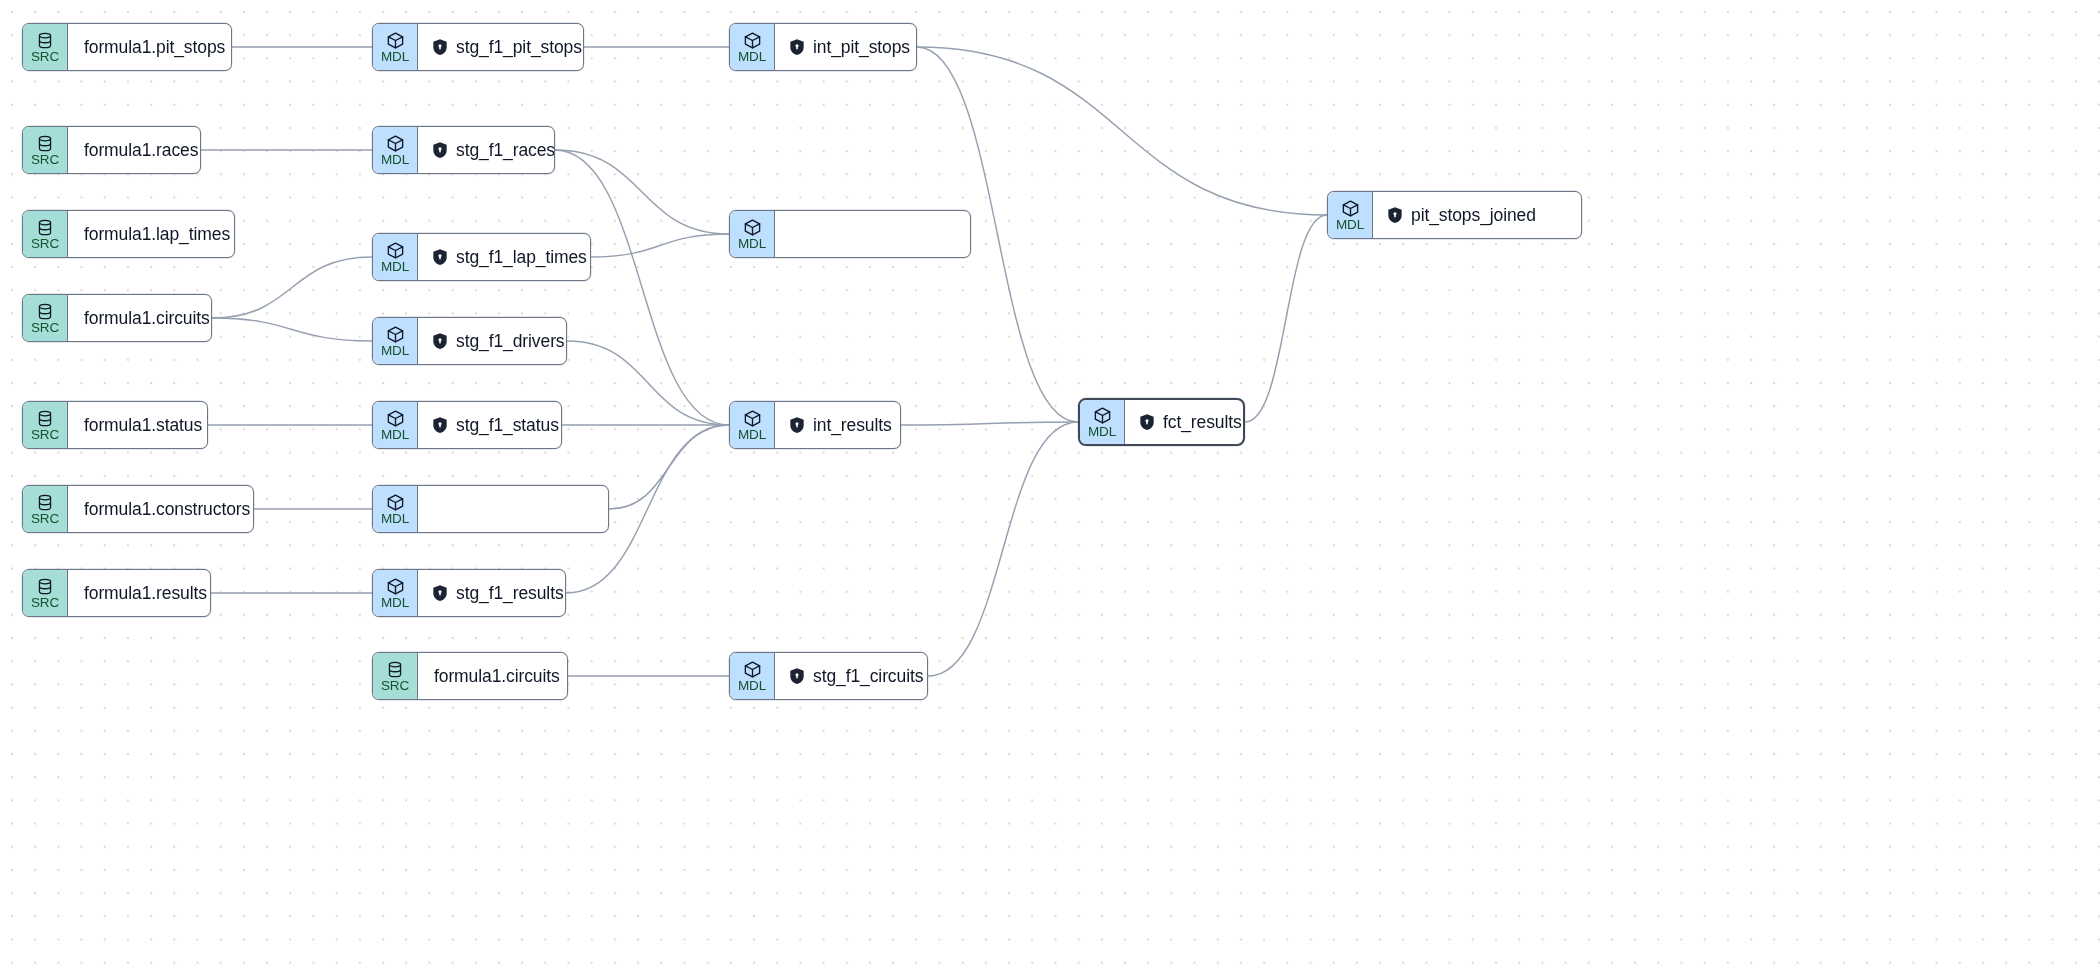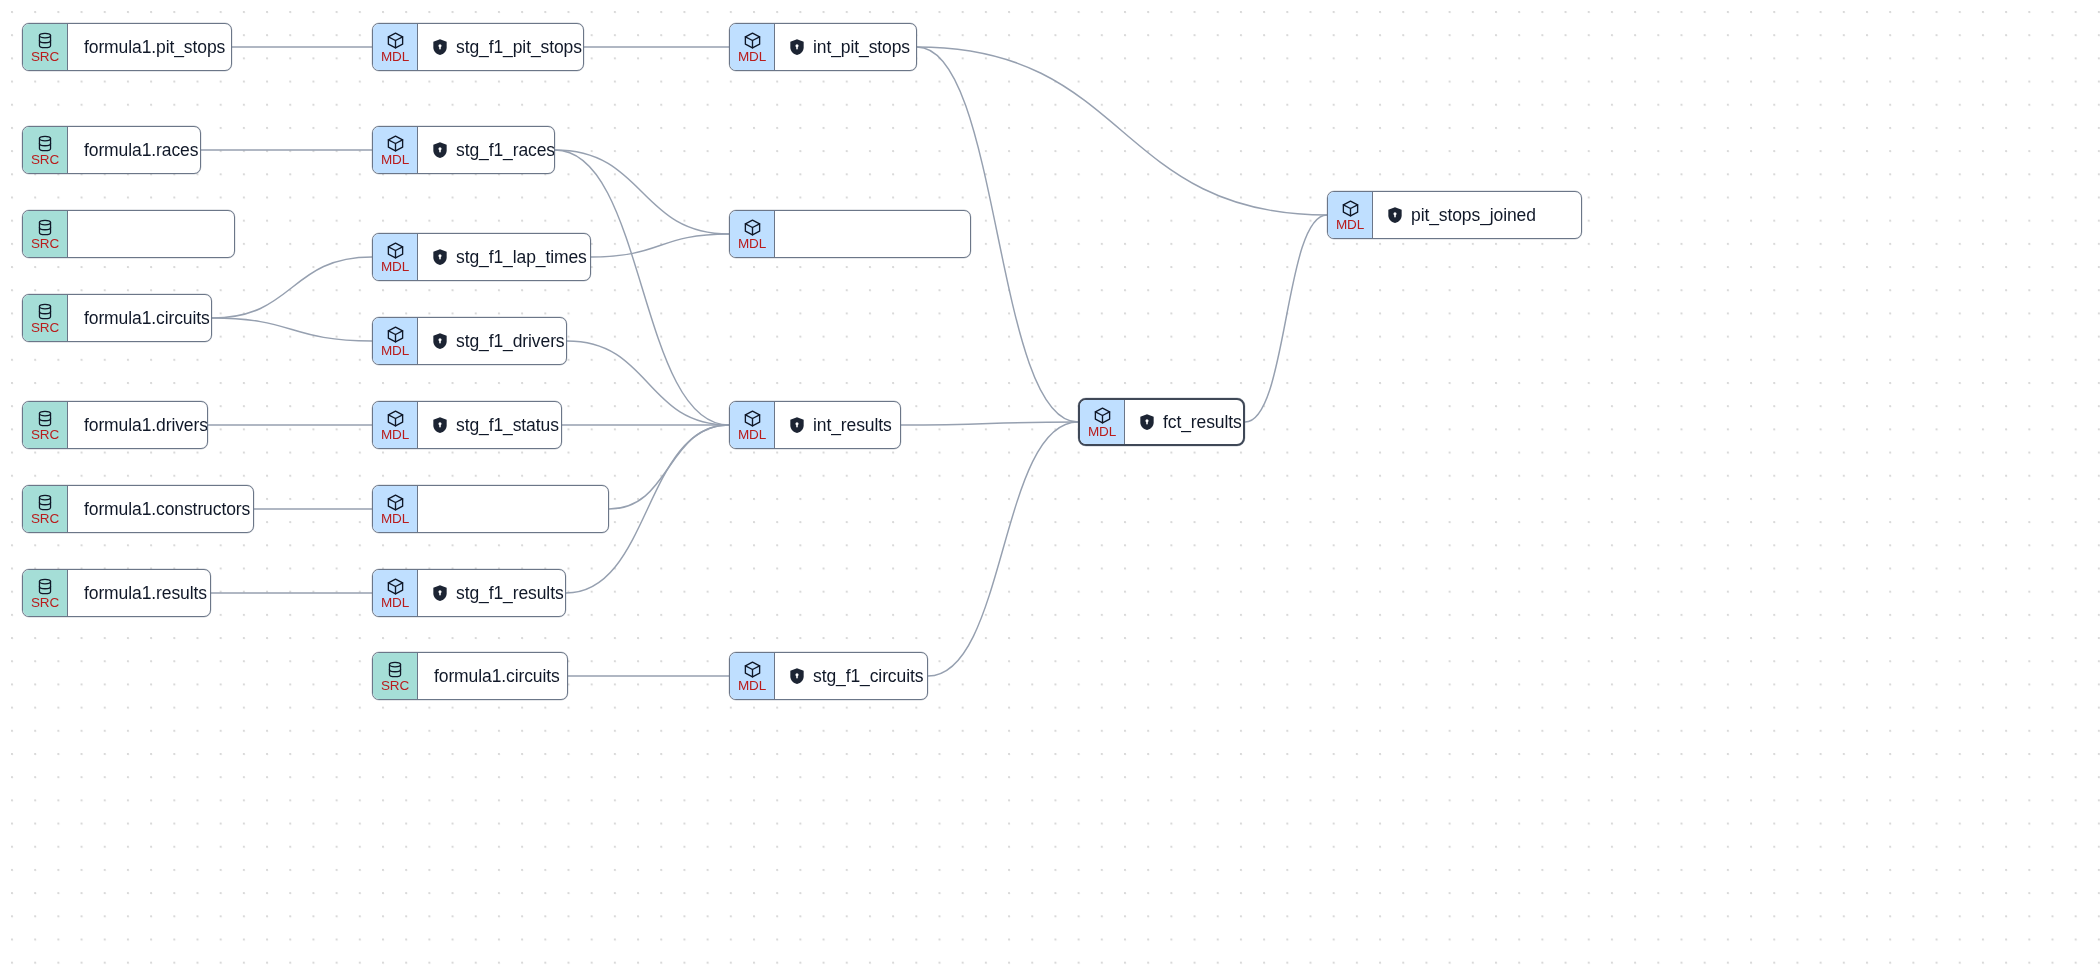--- a/index.html
+++ b/index.html
@@ -69,21 +69,21 @@
   .badge-icon {
     display: block;
     height: 19px;
     line-height: 0;
     margin-bottom: -1px;
   }
   .badge-text {
     font-family: "Liberation Sans", sans-serif;
     font-size: 13.5px;
     letter-spacing: -0.2px;
-    color: #b91c1c;
+    color: #14532d;
     line-height: 15px;
   }
   .body {
     display: flex;
     align-items: center;
     gap: 8px;
     padding: 0 16px 0 14px;
     flex: 1 1 auto;
     white-space: nowrap;
   }
@@ -156,20 +156,23 @@
       </div>
       <div class="node src" style="left: 22px; top: 210px; width: 213px;">
         <div class="badge src">
           <span class="badge-icon"><svg width="18" height="19" viewBox="0 0 24 24" fill="none" stroke="#101828" stroke-width="1.7" stroke-linejoin="round" stroke-linecap="round">
               <ellipse cx="12" cy="5.4" rx="7.4" ry="3"></ellipse>
               <path d="M4.6 5.4v13.2c0 1.66 3.31 3 7.4 3s7.4-1.34 7.4-3V5.4"></path>
               <path d="M4.6 12c0 1.66 3.31 3 7.4 3s7.4-1.34 7.4-3"></path>
             </svg></span>
           <span class="badge-text">SRC</span>
         </div>
+        <div class="body">
+          <span class="label">formula1.lap_times</span>
+        </div>
       </div>
       <div class="node src" style="left: 22px; top: 294px; width: 190px;">
         <div class="badge src">
           <span class="badge-icon"><svg width="18" height="19" viewBox="0 0 24 24" fill="none" stroke="#101828" stroke-width="1.7" stroke-linejoin="round" stroke-linecap="round">
               <ellipse cx="12" cy="5.4" rx="7.4" ry="3"></ellipse>
               <path d="M4.6 5.4v13.2c0 1.66 3.31 3 7.4 3s7.4-1.34 7.4-3V5.4"></path>
               <path d="M4.6 12c0 1.66 3.31 3 7.4 3s7.4-1.34 7.4-3"></path>
             </svg></span>
           <span class="badge-text">SRC</span>
         </div>
@@ -180,21 +183,21 @@
       <div class="node src" style="left: 22px; top: 401px; width: 186px;">
         <div class="badge src">
           <span class="badge-icon"><svg width="18" height="19" viewBox="0 0 24 24" fill="none" stroke="#101828" stroke-width="1.7" stroke-linejoin="round" stroke-linecap="round">
               <ellipse cx="12" cy="5.4" rx="7.4" ry="3"></ellipse>
               <path d="M4.6 5.4v13.2c0 1.66 3.31 3 7.4 3s7.4-1.34 7.4-3V5.4"></path>
               <path d="M4.6 12c0 1.66 3.31 3 7.4 3s7.4-1.34 7.4-3"></path>
             </svg></span>
           <span class="badge-text">SRC</span>
         </div>
         <div class="body">
-          <span class="label">formula1.drivers</span>
+          <span class="label">formula1.status</span>
         </div>
       </div>
       <div class="node src" style="left: 22px; top: 485px; width: 232px;">
         <div class="badge src">
           <span class="badge-icon"><svg width="18" height="19" viewBox="0 0 24 24" fill="none" stroke="#101828" stroke-width="1.7" stroke-linejoin="round" stroke-linecap="round">
               <ellipse cx="12" cy="5.4" rx="7.4" ry="3"></ellipse>
               <path d="M4.6 5.4v13.2c0 1.66 3.31 3 7.4 3s7.4-1.34 7.4-3V5.4"></path>
               <path d="M4.6 12c0 1.66 3.31 3 7.4 3s7.4-1.34 7.4-3"></path>
             </svg></span>
           <span class="badge-text">SRC</span>

